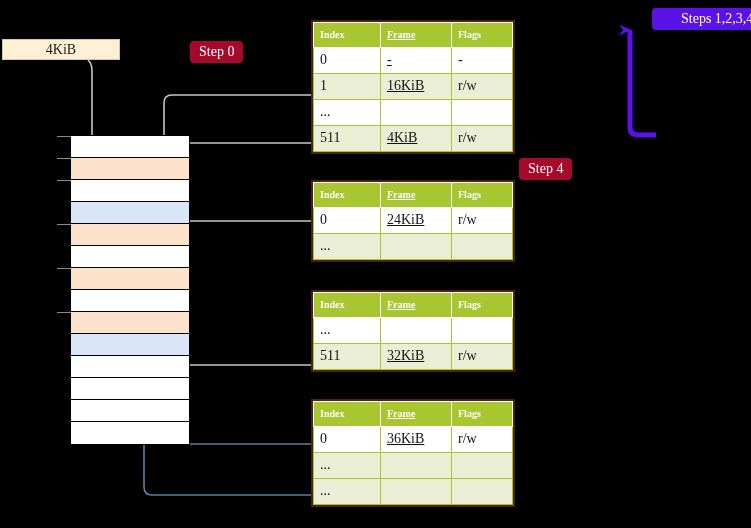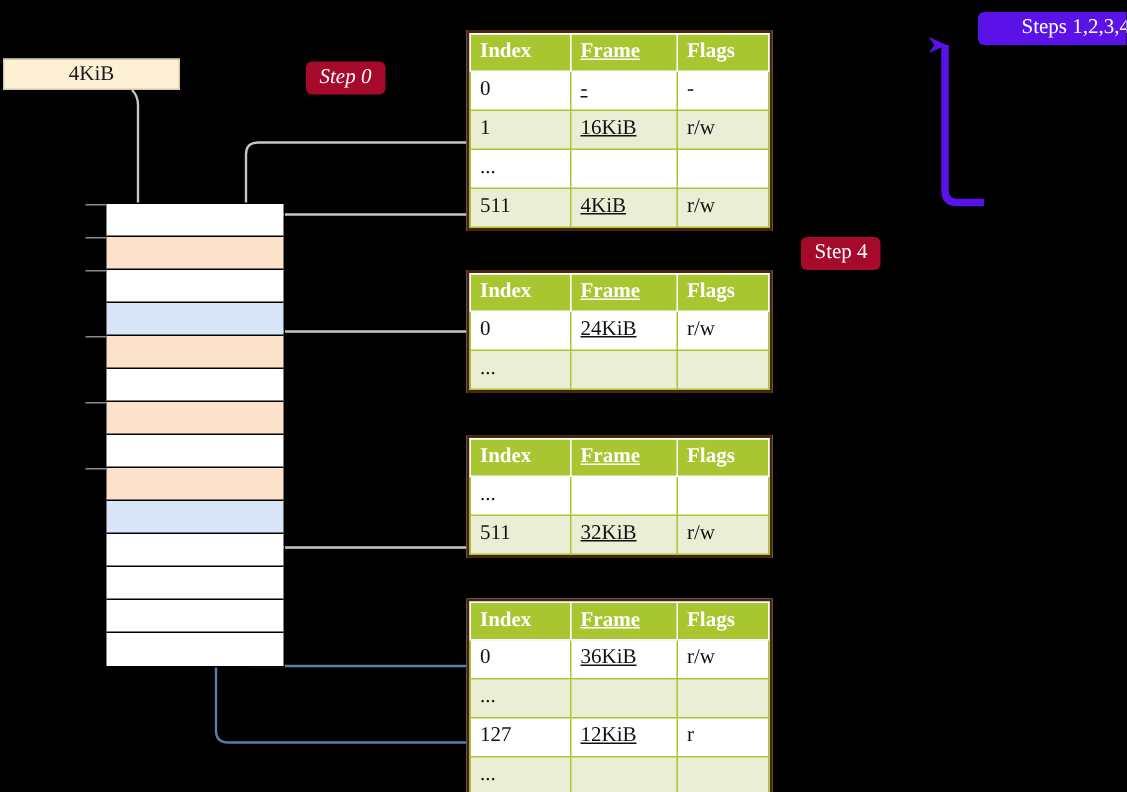--- a/index.html
+++ b/index.html
@@ -35,21 +35,21 @@
   .badge.red{background:#a50a2b;}
   .badge.purple{background:#5b12e8;}
 
   
   .ptable{
     position:absolute;border:2px solid #4a2410;border-collapse:collapse;
     background:#ffffff;font-size:14px;
   }
   .ptable table{border-collapse:collapse;}
   .ptable th{
-    background:#a7c62f;color:#ffffff;font-weight:bold;font-size:14px;
+    background:#a7c62f;color:#ffffff;font-weight:bold;font-size:10px;
     text-align:left;padding:2px 6px 3px 6px;border:1px solid #ffffff;
     height:19px;
   }
   .ptable td{
     padding:2px 6px 3px 6px;border:1px solid #a7c62f;height:20px;
     color:#111111;vertical-align:middle;
   }
   .ptable tr.alt td{background:#e9eed4;}
   .ptable tr.plain td{background:#ffffff;}
   .ptable td.hl{background:#fdfdaa;}
@@ -87,22 +87,22 @@
 
     <path d="M 311,444 L 168,444 q -8,0 -8,-8 L 160,332" fill="none" stroke="#5b7fa6" stroke-width="1.6" marker-end="url(#ablue)"></path>
 
     <path d="M 311,495 L 152,495 q -8,0 -8,-8 L 144,212" fill="none" stroke="#5b7fa6" stroke-width="1.6" marker-end="url(#ablue)"></path>
 
     <path d="M 656,135 L 638,135 q -8,0 -8,-8 L 630,30" fill="none" stroke="#5b12e8" stroke-width="5" stroke-linejoin="round" marker-end="url(#apurp)"></path>
   </svg>
 
   <div class="kibbox">4KiB</div>
 
-  <div class="badge red" style="left:204px;top:41px;font-style:italic;">Step 0</div>
-  <div class="badge red" style="left:534px;top:158px;">Step 4</div>
+  <div class="badge red" style="left:190px;top:41px;">Step 0</div>
+  <div class="badge red" style="left:519px;top:158px;">Step 4</div>
   <div class="badge purple" style="left:652px;top:8px;padding-left:29px;">Steps 1,2,3,4</div>
 
   <div class="memcol" id="memcol">
       <div class="memcell" style="position: relative;">
         <span class="tick" style="top: 0px;"></span>
       </div>
       <div class="memcell peach" style="position: relative;">
         <span class="tick" style="top: 0px;"></span>
       </div>
       <div class="memcell" style="position: relative;">
@@ -219,25 +219,20 @@
           <tr class="plain">
             <td class="c-index">0</td>
             <td class="c-frame">36KiB</td>
             <td class="c-flags">r/w</td>
           </tr>
           <tr class="alt">
             <td class="c-index">...</td>
             <td class="c-frame"></td>
             <td class="c-flags"></td>
           </tr>
-          <tr class="plain">
-            <td class="c-index">127</td>
-            <td class="c-frame">12KiB</td>
-            <td class="c-flags">r</td>
-          </tr>
           <tr class="alt">
             <td class="c-index">...</td>
             <td class="c-frame"></td>
             <td class="c-flags"></td>
           </tr>
         </tbody>
       </table>
     </div>
 
 </div>

